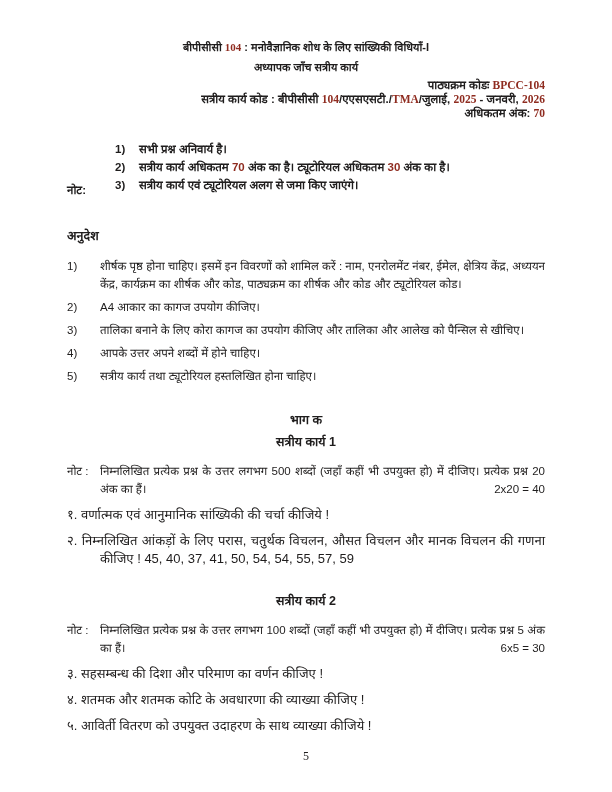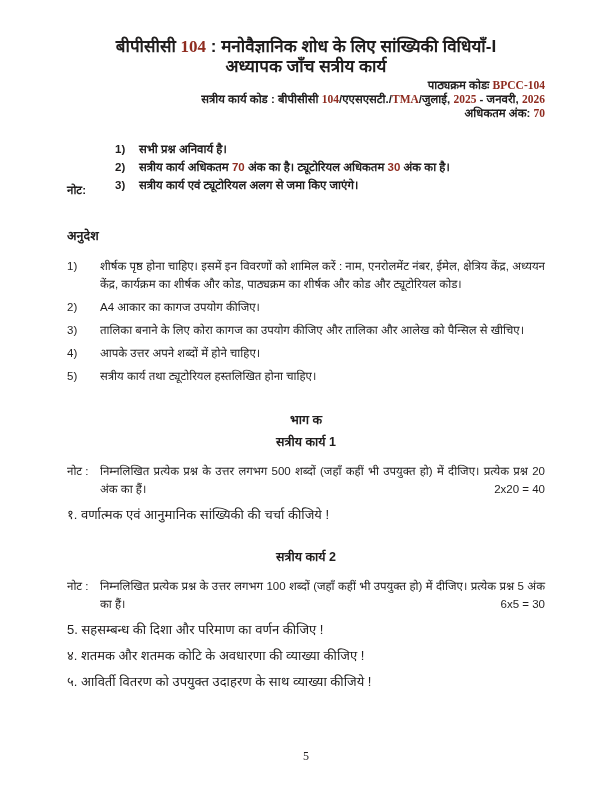--- a/index.html
+++ b/index.html
@@ -8,21 +8,21 @@
     background: #ffffff;
     position: relative;
     margin: 0 auto;
     font-family: "Liberation Sans", "DejaVu Sans", sans-serif;
     color: #1f1d1d;
     box-sizing: border-box;
     overflow: hidden;
   }
   .content { padding: 37px 67px 0 67px; }
 
-  .title-block { text-align: center; font-weight: bold; font-size: 17px; line-height: 20px; }
+  .title-block { text-align: center; font-weight: bold; font-size: 11px; line-height: 20px; }
   .latin { font-family: "Liberation Serif", "DejaVu Serif", serif; }
   .red   { color: #8f2c20; }
 
   .meta-block { text-align: right; font-weight: bold; font-size: 11.5px; line-height: 14px; margin-top: 1px; }
 
   .note-block { display: flex; margin-top: 20px; font-weight: bold; font-size: 11.5px; line-height: 18px; }
   .note-label { width: 48px; flex: none; margin-top: 41px; }
   .note-items { flex: 1; }
   .note-item  { display: flex; }
   .note-num   { width: 24px; flex: none; }
@@ -114,31 +114,32 @@
     <div class="center-head part-head">भाग क</div>
     <div class="center-head section-head">सत्रीय कार्य 1</div>
 
     <div class="snote">
       <div class="snote-label">नोट :</div>
       <div class="snote-text">निम्नलिखित प्रत्येक प्रश्न के उत्तर लगभग 500 शब्दों (जहाँ कहीं भी उपयुक्त हो) में दीजिए। प्रत्येक प्रश्न 20 अंक का हैं।</div>
       <div class="snote-marks">2x20 = 40</div>
     </div>
     <div class="q-list" id="q-list-1">
         <div class="q">१. वर्णात्मक एवं आनुमानिक सांख्यिकी की चर्चा कीजिये !</div>
+        <div class="q">२. निम्नलिखित आंकड़ों के लिए  परास, चतुर्थक विचलन, औसत विचलन और मानक विचलन की गणना कीजिए ! 45, 40, 37, 41, 50, 54, 54, 55, 57, 59</div>
       </div>
 
     <div class="center-head section-head-2">सत्रीय कार्य 2</div>
 
     <div class="snote">
       <div class="snote-label">नोट :</div>
       <div class="snote-text">निम्नलिखित प्रत्येक प्रश्न के उत्तर लगभग 100 शब्दों (जहाँ कहीं भी उपयुक्त हो) में दीजिए। प्रत्येक प्रश्न 5 अंक का हैं।</div>
       <div class="snote-marks">6x5 = 30</div>
     </div>
     <div class="q-list" id="q-list-2">
-        <div class="q">5. सहसम्बन्ध की दिशा और परिमाण का वर्णन कीजिए !</div>
+        <div class="q">३. सहसम्बन्ध की दिशा और परिमाण का वर्णन कीजिए !</div>
         <div class="q">४. शतमक और शतमक कोटि के अवधारणा की व्याख्या कीजिए !</div>
         <div class="q">५. आविर्ती वितरण को उपयुक्त उदाहरण के साथ व्याख्या कीजिये !</div>
       </div>
 
   </div>
 
   <div class="page-num">5</div>
 </div>
 
 </body></html>

